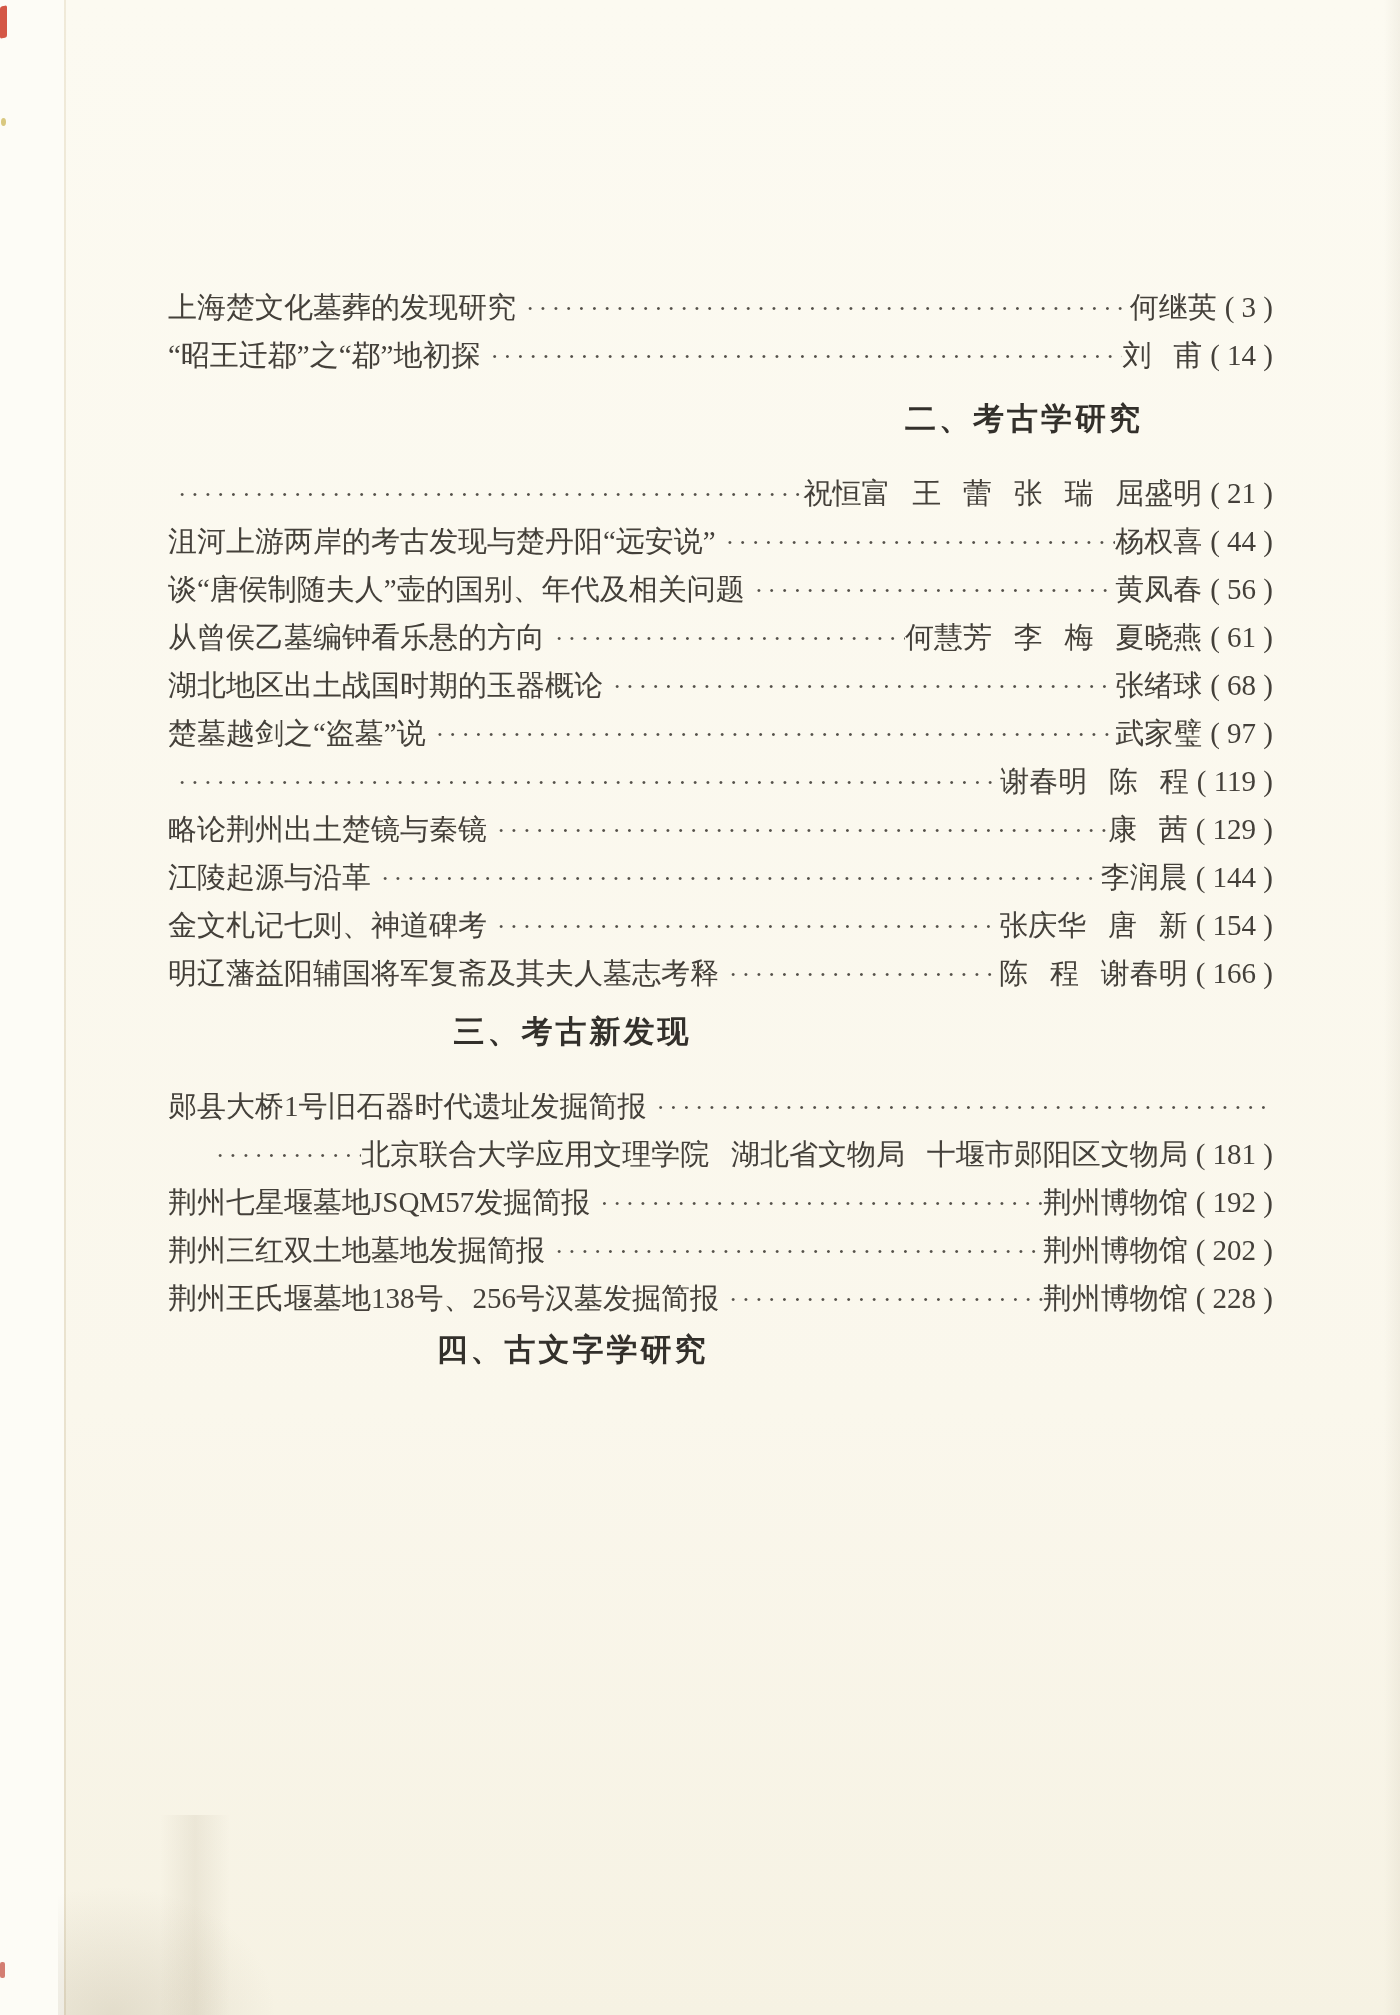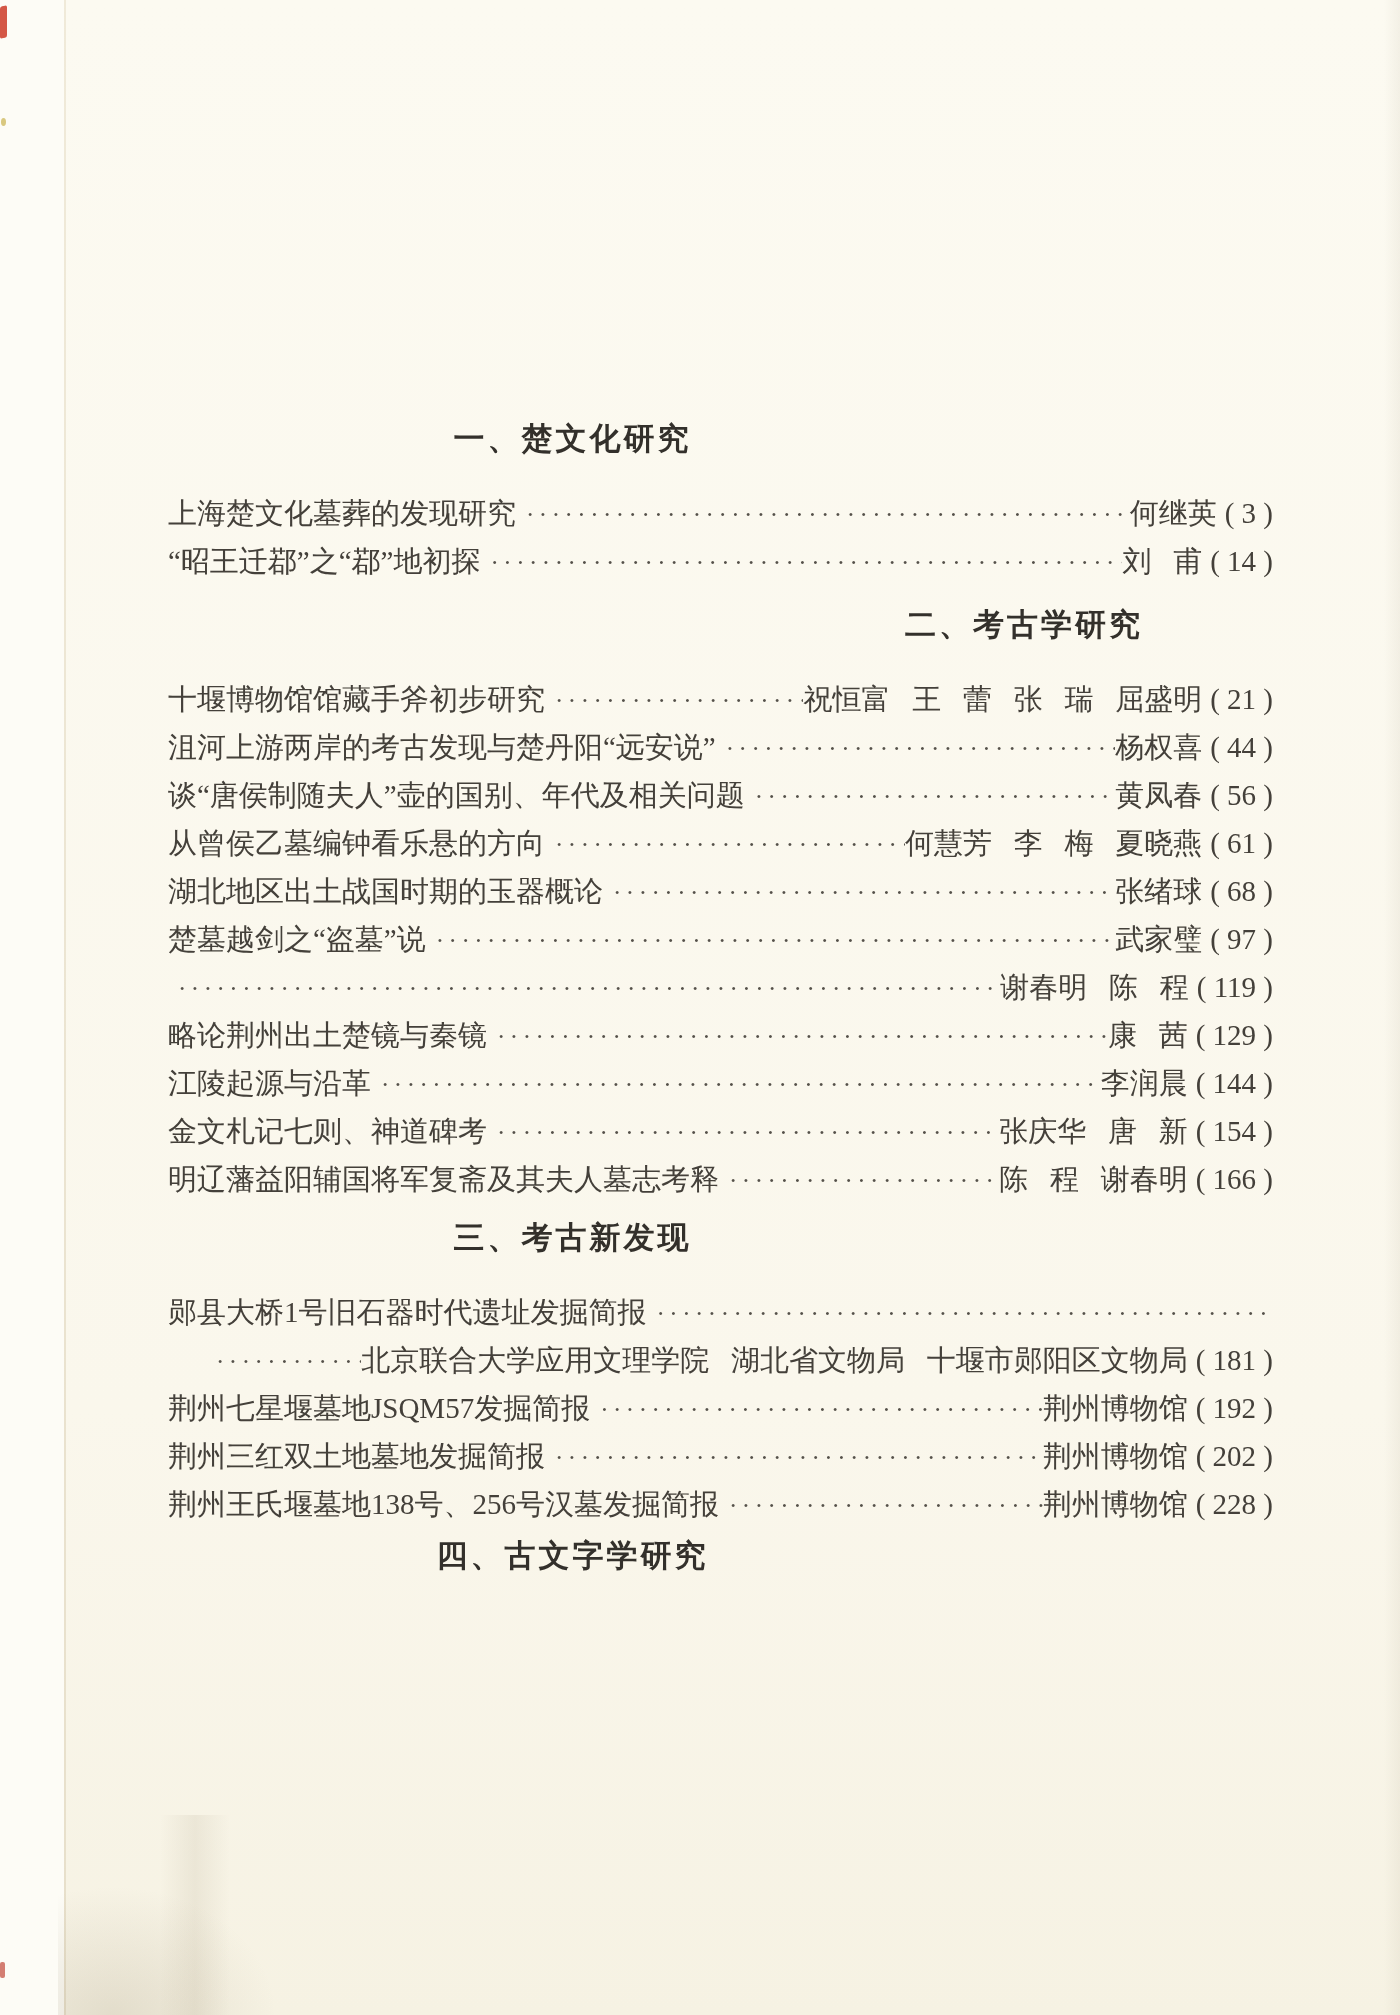--- a/index.html
+++ b/index.html
@@ -64,42 +64,40 @@
 <div class="binding-shadow"></div>
 <div class="binding-band"></div>
 <div class="red-mark-top"></div>
 <div class="yellow-speck"></div>
 <div class="red-mark-bottom"></div>
 
 <div class="content">
 
 
   <div class="section s1">
-    <h2 class="section-heading">一、楚文化研究</h2>
     <div class="rows">
       <div class="row">
         <span class="t">上海楚文化墓葬的发现研究</span>
         <span class="leader"></span>
         <span class="a">何继英</span>
         <span class="p">( 3 )</span>
       </div>
       <div class="row">
         <span class="t">“昭王迁鄀”之“鄀”地初探</span>
         <span class="leader"></span>
         <span class="a">刘&nbsp;&nbsp;&nbsp;甫</span>
         <span class="p">( 14 )</span>
       </div>
     </div>
   </div>
 
   <div class="section s2">
     <h2 class="section-heading">二、考古学研究</h2>
     <div class="rows">
       <div class="row">
-        <span class="t">十堰博物馆馆藏手斧初步研究</span>
         <span class="leader"></span>
         <span class="a">祝恒富&nbsp;&nbsp;&nbsp;王&nbsp;&nbsp;&nbsp;蕾&nbsp;&nbsp;&nbsp;张&nbsp;&nbsp;&nbsp;瑞&nbsp;&nbsp;&nbsp;屈盛明</span>
         <span class="p">( 21 )</span>
       </div>
       <div class="row">
         <span class="t">沮河上游两岸的考古发现与楚丹阳“远安说”</span>
         <span class="leader"></span>
         <span class="a">杨权喜</span>
         <span class="p">( 44 )</span>
       </div>

